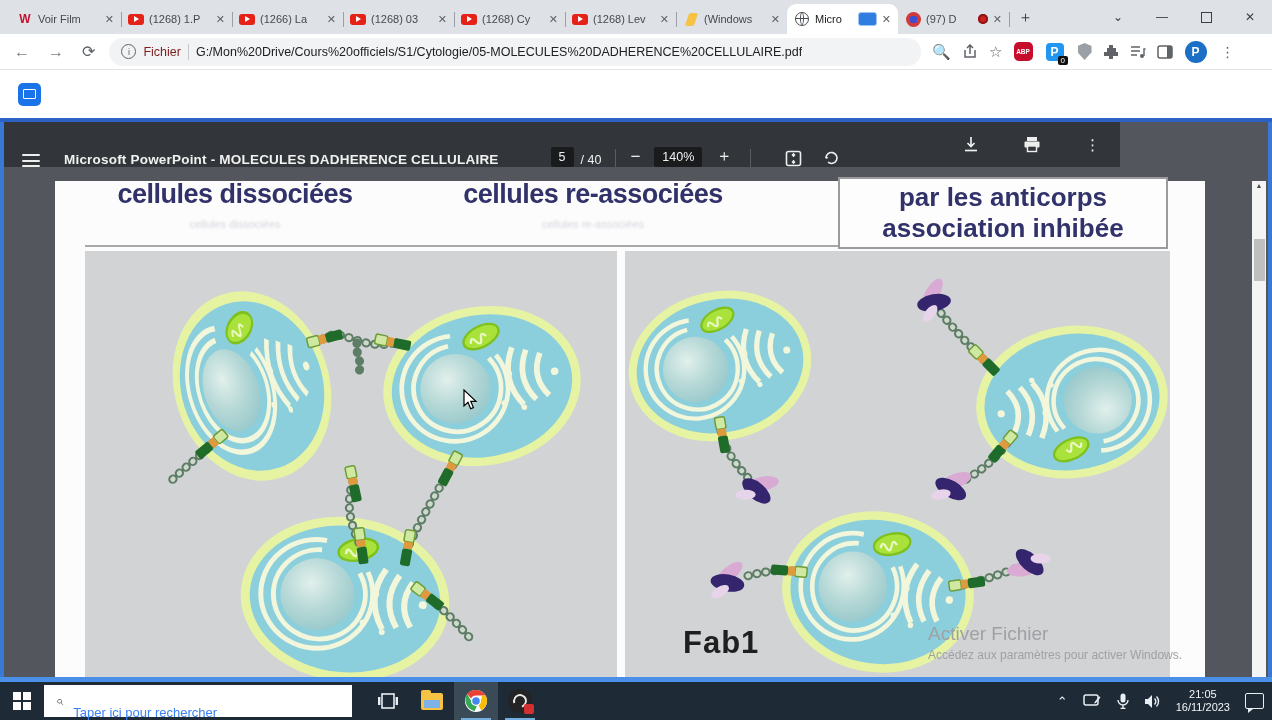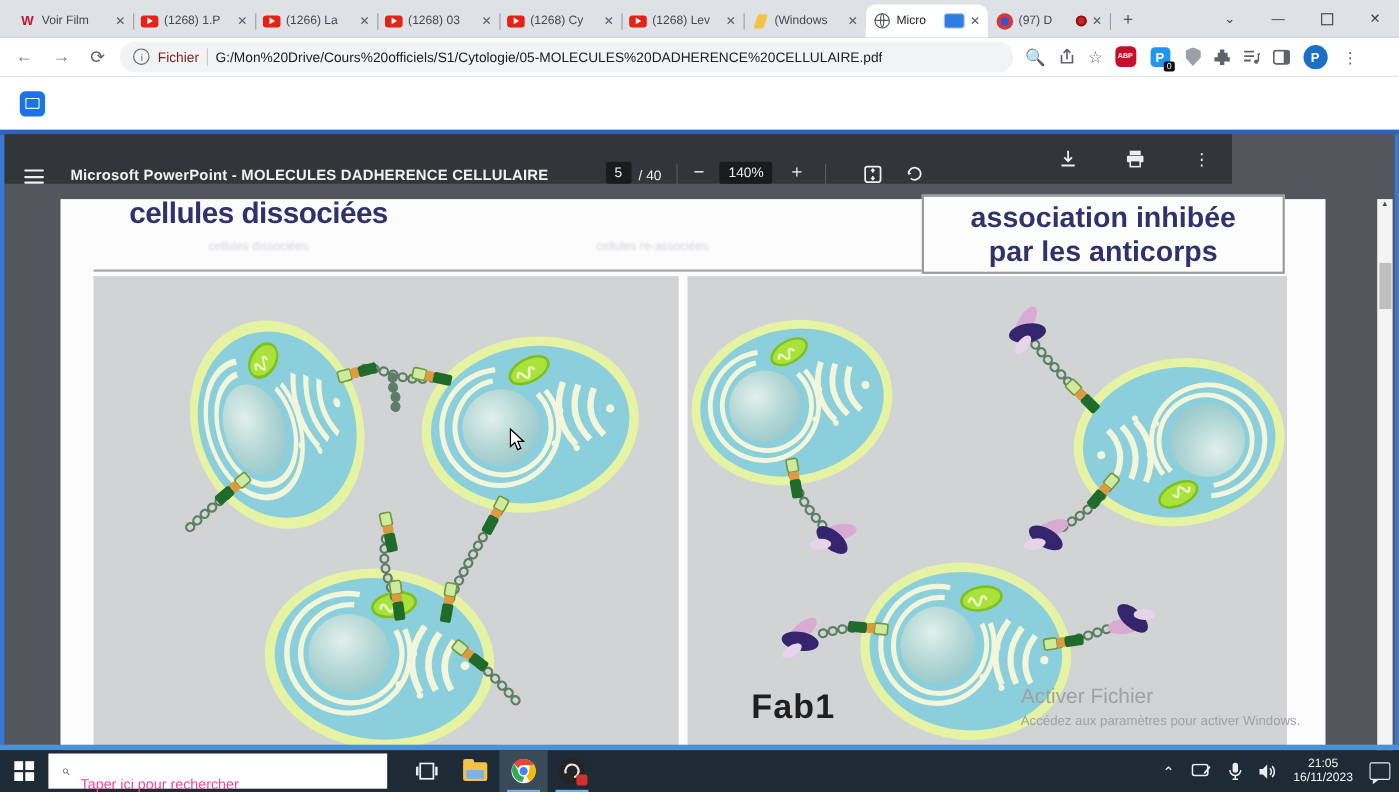--- a/index.html
+++ b/index.html
@@ -119,21 +119,21 @@
 
   
   .taskbar{position:absolute;left:0;top:682px;width:1272px;height:38px;background:#1e2a36;
            display:flex;align-items:center;color:#fff;}
   .startbtn{width:44px;height:38px;display:flex;align-items:center;justify-content:center;}
   .winlogo{display:grid;grid-template-columns:8px 8px;grid-template-rows:8px 8px;gap:1.5px;}
   .winlogo span{background:#fdfdfd;}
   .tsearch{width:308px;height:32px;background:#fff;display:flex;align-items:center;gap:10px;
            padding-left:12px;box-sizing:border-box;}
   .tsearch .mag{color:#444;font-size:13px;transform:scaleX(-1);}
-  .tsearch .ph{color:#ec4899;font-size:13px;margin-top:22px;}
+  .tsearch .ph{color:#3b82f6;font-size:13px;margin-top:22px;}
   .tbtn{width:44px;height:38px;display:flex;align-items:center;justify-content:center;position:relative;}
   .tbtn.hl{background:#3a4a57;}
   .runline{position:absolute;bottom:0;left:7px;right:7px;height:2px;background:#76aee0;}
   .folder{width:22px;height:17px;background:#f6c243;border-radius:2px;position:relative;}
   .folder::before{content:"";position:absolute;left:0;top:-3px;width:10px;height:4px;background:#f6c243;border-radius:2px 2px 0 0;}
   .folder::after{content:"";position:absolute;left:3px;top:7px;right:3px;bottom:2px;background:#7db2e8;border-radius:1px;}
   .obs{width:24px;height:24px;border-radius:50%;background:#242424;position:relative;}
   .obs::before{content:"";position:absolute;left:5px;top:5px;width:14px;height:14px;border-radius:50%;
        border:2.5px solid #e8e8e8;border-bottom-color:transparent;box-sizing:border-box;transform:rotate(25deg);}
   .obs::after{content:"";position:absolute;right:-2px;bottom:-1px;width:10px;height:10px;background:#d23030;border-radius:2px;}
@@ -319,23 +319,24 @@
           </svg>
       </span>
       <span class="tool-ic" style="font-size:15px;color:#eee;">⋮</span>
     </div>
   </div>
 
   <div class="pdfarea">
     <div class="page">
 
       <div class="heading h-left">cellules dissociées</div>
+      <div class="heading h-center">cellules re-associées</div>
       <div class="h-box">
+        <div>par les anticorps</div>
         <div>association inhibée</div>
-        <div>par les anticorps</div>
       </div>
       <div class="ghost" style="left:35px;width:290px;">cellules dissociées</div>
       <div class="ghost" style="left:393px;width:290px;">cellules re-associées</div>
       <div class="hrule"></div>
 
       <div class="panel panelL">
         <svg width="532" height="428" viewBox="0 0 532 428">
           <defs>
             <radialGradient id="nucGrad" cx="40%" cy="35%" r="70%">
               <stop offset="0%" stop-color="#e2f0ec"></stop>

